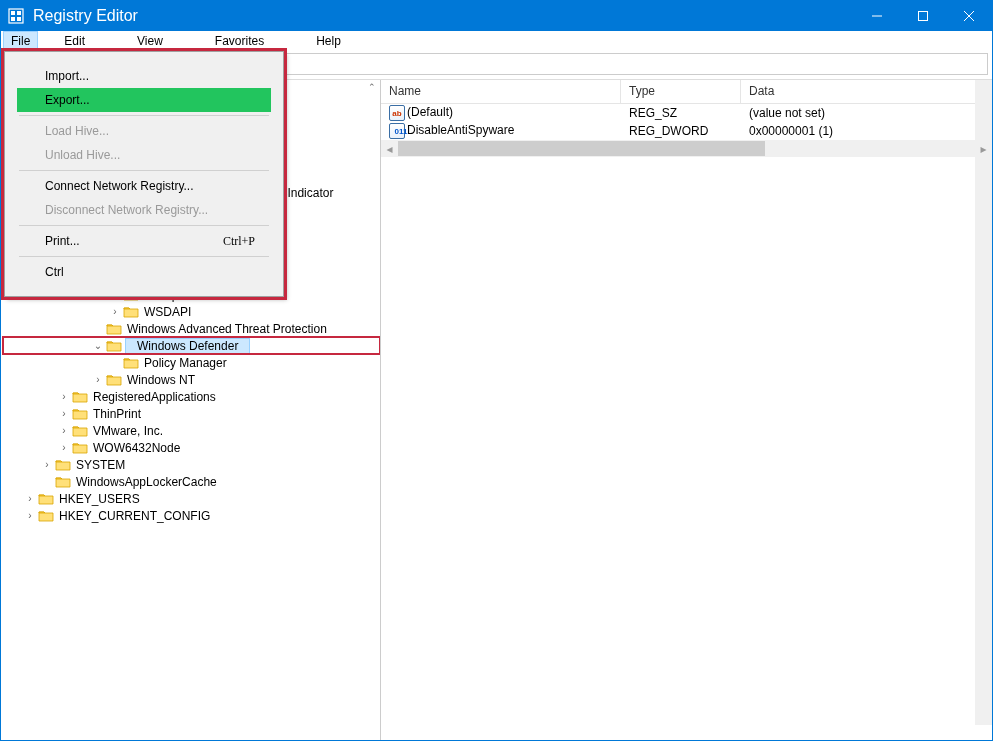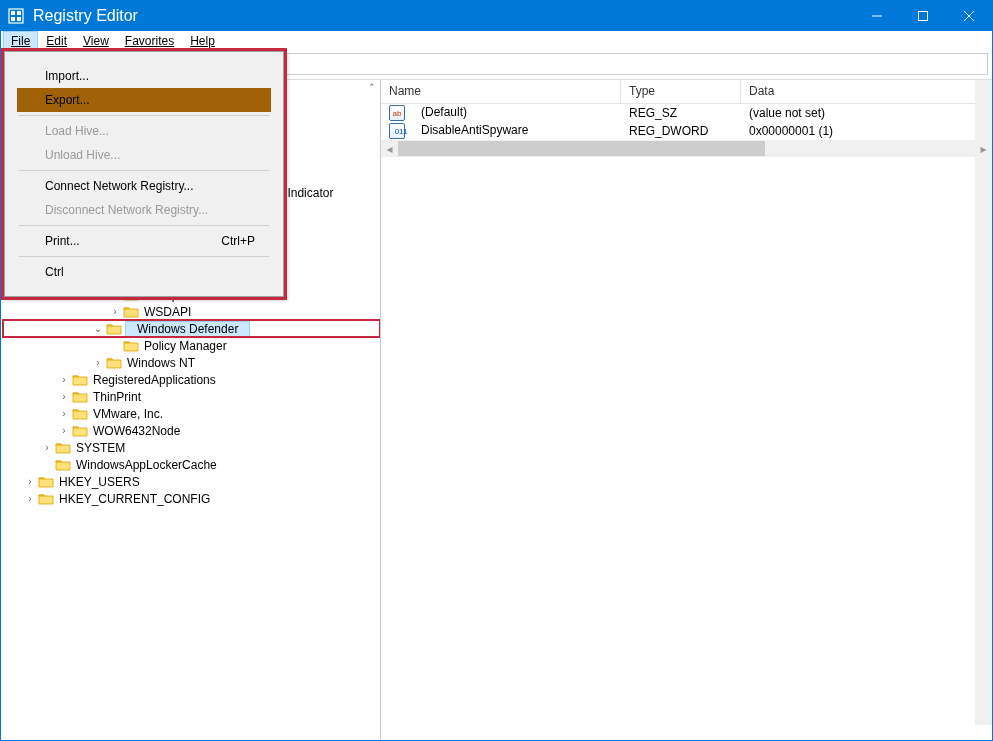--- a/index.html
+++ b/index.html
@@ -6,22 +6,22 @@
 body { width: 993px; height: 741px; overflow: hidden; background: #fff; border: 1px solid #0078d7; position: relative; }
 
 
 .titlebar { height: 30px; background: #0078d7; display: flex; align-items: center; color: #fff; }
 .titlebar .app-icon { width: 30px; height: 30px; display:flex; align-items:center; justify-content:center; }
 .titlebar .title { flex: 1; padding-left: 2px; font-size: 16px; }
 .titlebar .win-controls { display: flex; }
 .titlebar .win-btn { width: 46px; height: 30px; display: flex; align-items: center; justify-content: center; color: #fff; }
 
 
-.menubar { height: 20px; background: #fff; display: flex; align-items:flex-end; border-bottom: 0px; padding-left: 2px; text-decoration: underline; }
-.menubar .menu-item { padding: 3px 8px; cursor: default; }
+.menubar { height: 20px; background: #fff; display: flex; align-items:flex-end; border-bottom: 0px; padding-left: 2px; }
+.menubar .menu-item { padding: 3px 26px; cursor: default; }
 .menubar .menu-item.open { background: #cce8ff; border: 1px solid #99d1ff; padding:2px 7px; }
 
 
 .addressbar { height: 24px; margin: 2px 4px; border-bottom: 0; display:flex; }
 .addressbar input { width: 100%; height: 22px; border: 1px solid #ccc; padding: 2px 6px; font-size: 12px; }
 
 
 .main { display: flex; height: calc(741px - 30px - 20px - 28px); border-top: 1px solid #ddd; }
 .tree-pane { width: 380px; border-right: 1px solid #ccc; overflow-y: scroll; overflow-x: hidden; padding: 2px 0; position: relative; }
 .list-pane { flex: 1; position: relative; overflow: hidden; }
@@ -39,40 +39,40 @@
 .indent { display:inline-block; height:1px; }
 
 
 .list-header { height: 24px; display: flex; border-bottom: 1px solid #e5e5e5; }
 .list-header .col { padding: 4px 8px; border-right: 1px solid #e5e5e5; color: #333; }
 .list-body .row { height: 18px; display: flex; align-items: center; }
 .list-body .cell { padding: 0 8px; overflow: hidden; text-overflow: ellipsis; white-space: nowrap; }
 .col-name { width: 240px; }
 .col-type { width: 120px; }
 .col-data { flex: 1; }
-.val-icon { width:16px; height:16px; margin-right:16px; display:inline-flex; align-items:center; justify-content:center; border:1px solid #3a6ea5; font-size:8px; font-weight:normal; color:#cc3300; background: linear-gradient(#fff, #e9f1fb); border-radius:2px; }
+.val-icon { width:16px; height:16px; margin-right:2px; display:inline-flex; align-items:center; justify-content:center; border:1px solid #3a6ea5; font-size:8px; font-weight:bold; color:#cc3300; background: linear-gradient(#fff, #e9f1fb); border-radius:2px; }
 .val-icon.bin { color:#0055cc;padding-left:8px; }
 
 
 .hscroll { position:absolute; bottom:0; left:0; right:0; height:17px; background:#f0f0f0; display:flex; }
 .hscroll .l, .hscroll .r { width:17px; height:17px; display:flex; align-items:center; justify-content:center; color:#999; background:#f0f0f0;}
 .hscroll .track { flex:1; background:#f0f0f0;}
 .hscroll-list .thumb { position:absolute; left:17px; width:60%; top:1px; bottom:1px; background:#cdcdcd;}
 .hscroll-list { position:relative;}
 
 
 .vscroll-list { position:absolute; top:0; right:0; bottom:17px; width:17px; background:#f0f0f0;}
 
 
 .dropdown { position: absolute; top: 50px; left: 3px; width: 280px; background: #f0f0f0; border: 1px solid #a0a0a0; box-shadow: 3px 3px 4px rgba(0,0,0,.25); padding: 12px; z-index: 100; }
 .dropdown.highlight-red { outline: 3px solid #c6283f; outline-offset: 0; }
 .dropdown .mitem { height: 24px; display: flex; align-items: center; padding: 0 28px; position: relative; }
 .dropdown .mitem.disabled { color: #9a9a9a; }
-.dropdown .mitem .accel { position:absolute; right: 16px; }
-.dropdown .mitem.hover { background: #a16207; }
+.dropdown .mitem .accel { position:absolute; right: 16px; font-family: Liberation Serif, serif; }
+.dropdown .mitem.hover { background: #22c55e; }
 .dropdown .sep { height: 1px; margin: 3px 2px; background: #d0d0d0; }
 
 
 .pane-collapse { position:absolute; top:2px; right:2px; width:10px; height:10px; font-size:9px; color:#666; }
 </style>
 </head>
 <body>
 
 <div class="titlebar">
   <div class="app-icon">
@@ -240,20 +240,29 @@
         </div>
         <div class="tree-row">
           <span class="indent" style="width: 106px;"></span>
           <span class="twisty">›</span>
           <span class="folder-icon"><svg width="16" height="14" viewBox="0 0 16 14">
               <path d="M1 3 L1 12 L15 12 L15 4 L7 4 L6 3 Z" fill="#ffe079" stroke="#d9a400" stroke-width="0.8"></path>
               <path d="M1 3 L6 3 L7 4 L1 4 Z" fill="#ffd24d" stroke="#d9a400" stroke-width="0.8"></path>
             </svg></span>
           <span class="label">WSDAPI</span>
         </div>
+        <div class="tree-row">
+          <span class="indent" style="width: 89px;"></span>
+          <span class="twisty"></span>
+          <span class="folder-icon"><svg width="16" height="14" viewBox="0 0 16 14">
+              <path d="M1 3 L1 12 L15 12 L15 4 L7 4 L6 3 Z" fill="#ffe079" stroke="#d9a400" stroke-width="0.8"></path>
+              <path d="M1 3 L6 3 L7 4 L1 4 Z" fill="#ffd24d" stroke="#d9a400" stroke-width="0.8"></path>
+            </svg></span>
+          <span class="label">Windows Advanced Threat Protection</span>
+        </div>
         <div class="tree-row selected highlight-red">
           <span class="indent" style="width: 89px;"></span>
           <span class="twisty">⌄</span>
           <span class="folder-icon"><svg width="16" height="14" viewBox="0 0 16 14">
               <path d="M1 3 L1 12 L15 12 L15 4 L7 4 L6 3 Z" fill="#ffe079" stroke="#d9a400" stroke-width="0.8"></path>
               <path d="M1 3 L6 3 L7 4 L1 4 Z" fill="#ffd24d" stroke="#d9a400" stroke-width="0.8"></path>
             </svg></span>
           <span class="label">Windows Defender</span>
         </div>
         <div class="tree-row">

